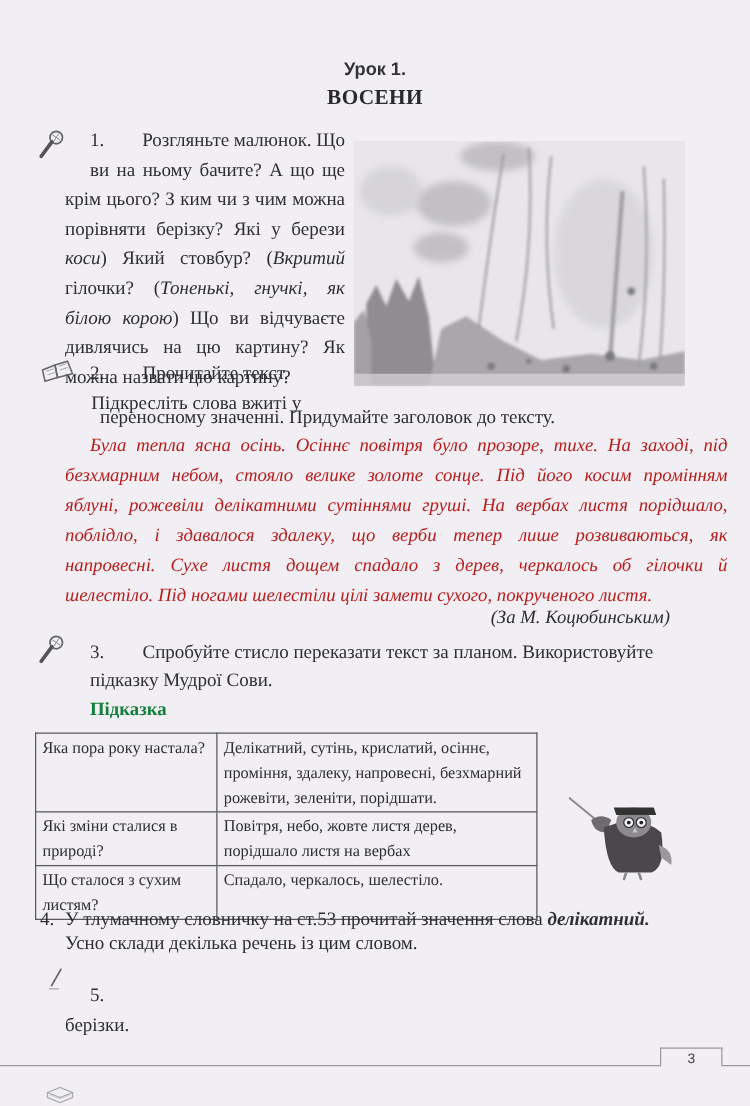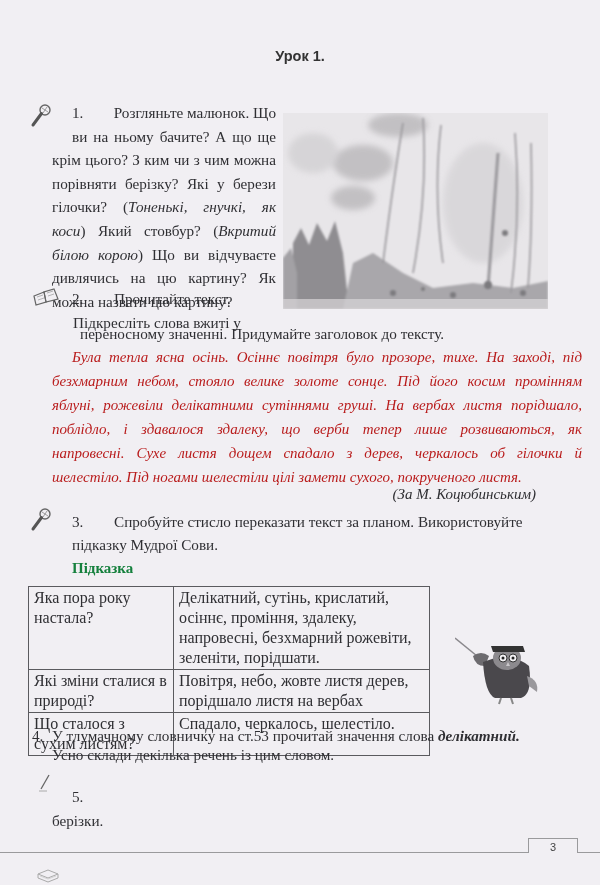--- a/index.html
+++ b/index.html
@@ -33,21 +33,21 @@
     .story {
       position: absolute; left: 72px; width: 510px; font-style: italic;
       font-size: 15px; line-height: 24px; color: #b91c1c;
     }
     .story-line { display: block; text-align: justify; text-align-last: justify; white-space: nowrap; }
     .hint-title {
       position: absolute; left: 72px; top: 560px; font-weight: bold; font-size: 15px; color: #15803d;
     }
     table.hint {
       position: absolute; left: 28px; top: 586px; width: 402px;
-      border-collapse: collapse; font-size: 16px; line-height: 20px; color: #2f2f33;
+      border-collapse: collapse; font-size: 13px; line-height: 20px; color: #2f2f33;
     }
     table.hint td { border: 1px solid #5a5a5e; padding: 1px 5px; vertical-align: top; }
     table.hint td.q { width: 134px; }
     .footer-line {
       position: absolute; left: 0; top: 852px; width: 600px; height: 1px; background: #9a9a9c;
     }
     .page-tab {
       position: absolute; left: 528px; top: 838px; width: 48px; height: 14px;
       border: 1px solid #9a9a9c; border-bottom: none; background: #f1eff3;
       text-align: center; font-family: "Liberation Sans", "DejaVu Sans", sans-serif;
@@ -56,40 +56,41 @@
     .page-tab-cover {
       position: absolute; left: 529px; top: 852px; width: 47px; height: 2px; background: #f1eff3;
     }
   </style>
 </head>
 <body>
 
 <div class="page">
 
   <div class="lesson-num">Урок 1.</div>
+  <div class="lesson-title">ВОСЕНИ</div>
 
   <span class="icon" style="left:30px;top:103px;">
     <svg width="22" height="26" viewBox="0 0 22 26">
       <circle cx="15" cy="7" r="5" fill="none" stroke="#666" stroke-width="1.4"></circle>
       <path d="M12 5 L18 9 M13 10 L17 4" stroke="#888" stroke-width="0.8"></path>
       <path d="M11.5 10.5 L3 22" stroke="#555" stroke-width="3" stroke-linecap="round"></path>
     </svg>
   </span>
   <div class="t" style="left:72px;top:101px;width:204px;">
     <div class="just" style="display:flex;justify-content:space-between;">
       <span>1.</span>
       <span>Розгляньте малюнок. Що</span>
     </div>
   </div>
   <div class="t" style="left:52px;top:124.6px;width:224px;">
     <div class="just" style="padding-left:20px;">ви на ньому бачите?  А що ще</div>
     <div class="just">крім цього? З ким чи з чим можна</div>
     <div class="just">порівняти берізку? Які у берези</div>
+    <div class="just"><i>коси</i><span>) Який стовбур? (</span><i>Вкритий</i></div>
     <div class="just"><span>гілочки? (</span><i>Тоненькі, гнучкі, як</i></div>
-    <div class="just"><i>коси</i><span>) Який стовбур? (</span><i>Вкритий</i></div>
     <div class="just"><i>білою корою</i><span>) Що ви відчуваєте</span></div>
     <div class="just">дивлячись на цю картину? Як</div>
     <div>можна назвати цю картину?</div>
   </div>
 
   <div class="illustration">
     <svg width="265" height="196" viewBox="0 0 265 196">
       <defs>
         <filter id="blur">
             <feGaussianBlur stdDeviation="3"></feGaussianBlur>

